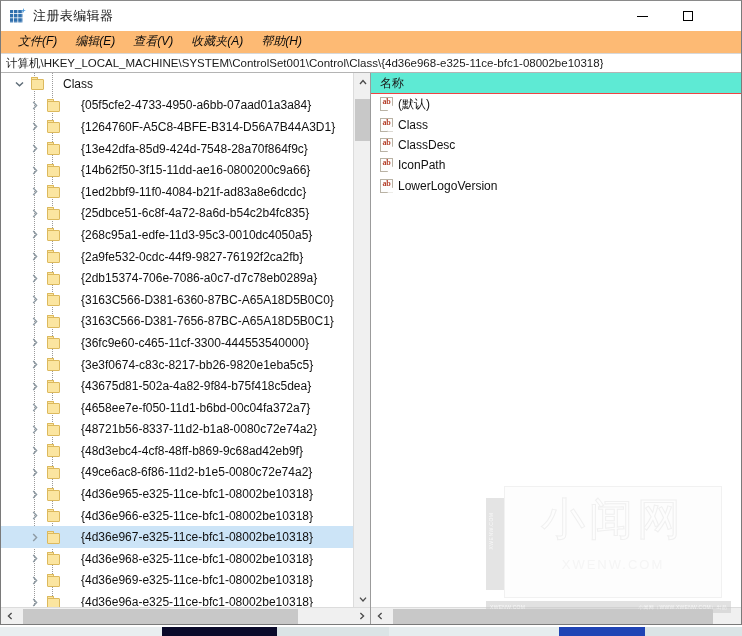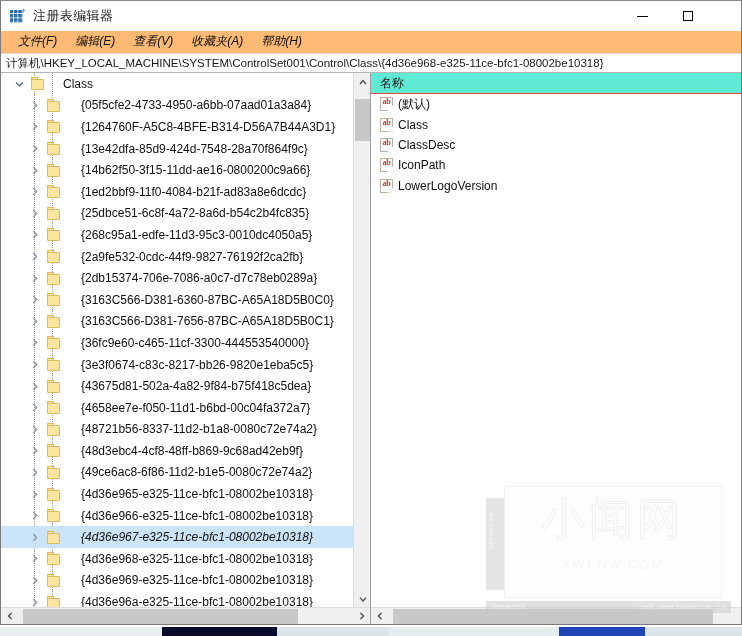--- a/index.html
+++ b/index.html
@@ -119,21 +119,21 @@
   }
   .tree-row {
     height: 21.6px;
     display: flex; align-items: center;
     white-space: nowrap;
     position: relative;
     font-size: 12px; color: #101010;
   }
   .tree-row.level0 { padding-left: 62px; }
   .tree-row.level1 { padding-left: 80px; }
-  .tree-row.selected { background: #cce4f7; font-style: italic; }
+  .tree-row.selected { background: #cce4f7; }
   .tw {
     position: absolute;
     width: 16px; height: 16px;
     display: flex; align-items: center; justify-content: center;
     color: #7a7a7a; font-size: 11px; line-height: 1;
   }
   .tree-row.level0 .tw { left: 10px; }
   .tree-row.level1 .tw { left: 26px; }
   .tw svg { display: block; }
   .folder {

